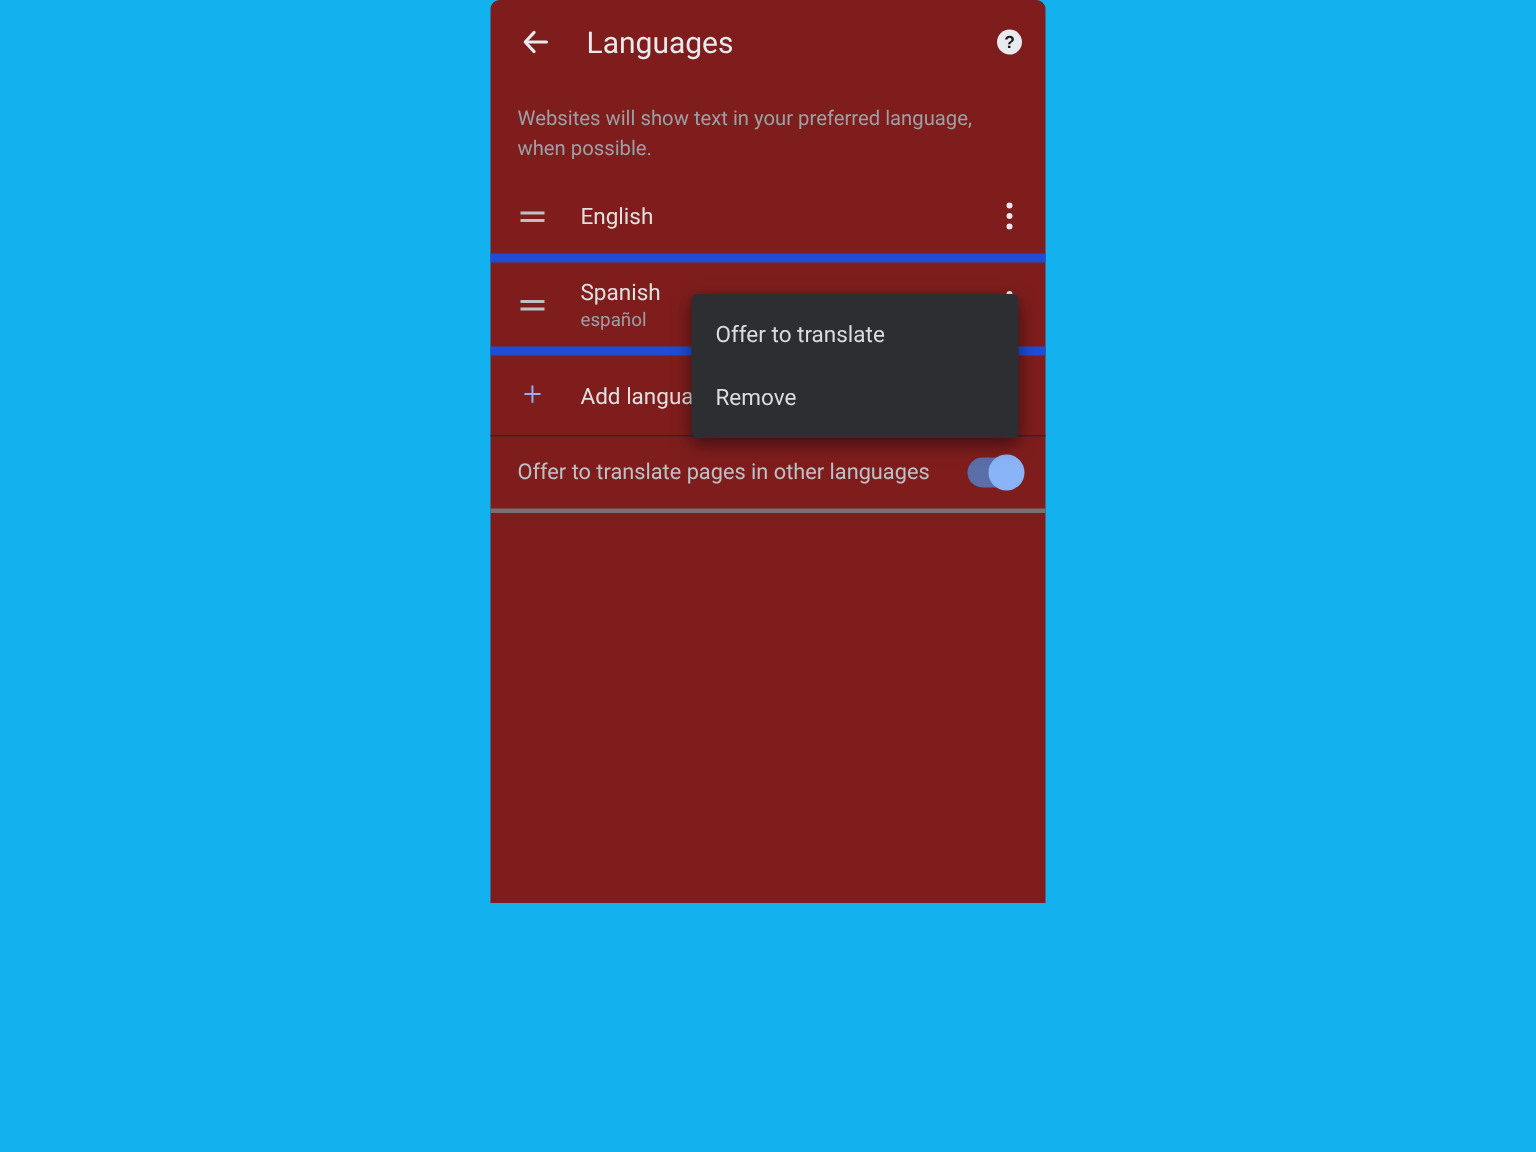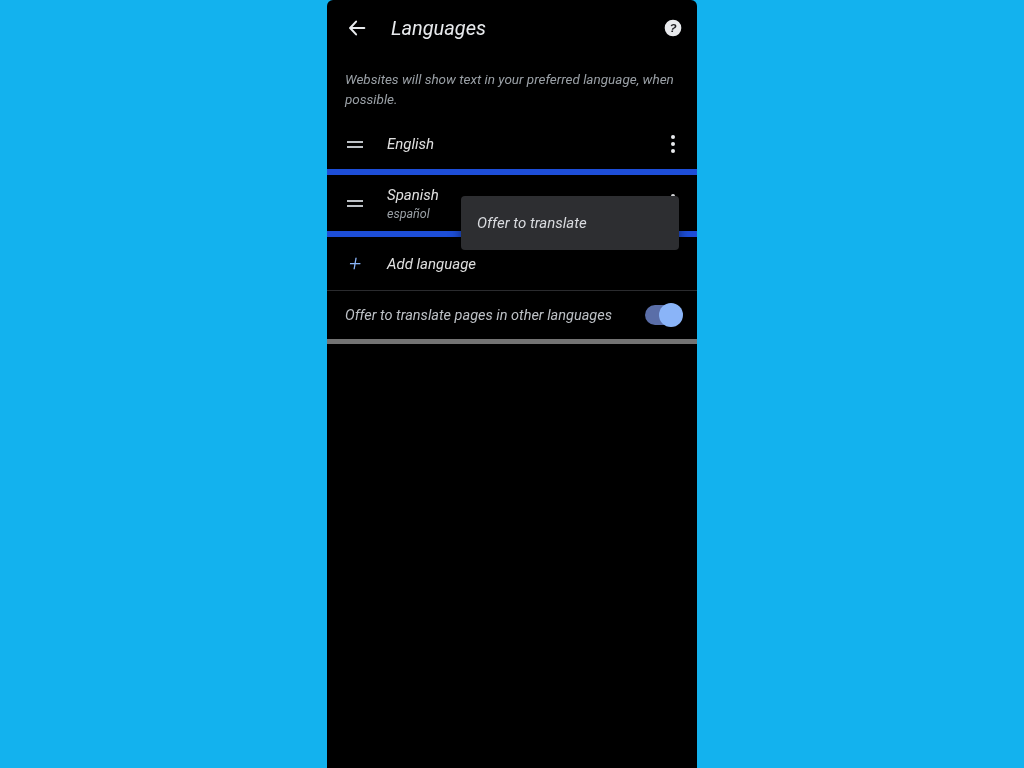--- a/index.html
+++ b/index.html
@@ -8,28 +8,27 @@
     height: 768px;
     background: #13b2ee;
     display: flex;
     justify-content: center;
     align-items: flex-start;
     font-family: Roboto, "Helvetica Neue", Arial, sans-serif;
     overflow: hidden;
   }
   .phone {
     width: 370px;
-    height: 768px;
-    background: #000000;
+    height: 602px;
+    background: #7f1d1d;
     position: relative;
     color: #e0e0e0;
     border-top-left-radius: 6px;
     border-top-right-radius: 6px;
     margin-top: 0;
-    font-style: italic;
   }
   .app-bar {
     display: flex;
     align-items: center;
     height: 56px;
     padding: 0 12px 0 16px;
   }
   .back-btn {
     width: 28px; height: 28px;
     display: flex; align-items: center; justify-content: center;
@@ -83,23 +82,23 @@
     height: 54px;
     padding: 0 10px 0 14px;
     border-bottom: 1px solid #2a2b2e;
   }
   .plus-icon {
     width: 28px; display:flex; justify-content:center; align-items:center;
     color:#8ab4f8; font-size:22px; font-weight:300;
   }
   .add-label { margin-left:18px; font-size:15px; color:#e0e0e0; }
   .setting-row {
-    display:flex; align-items:flex-end;
+    display:flex; align-items:flex-start;
     padding: 14px 16px 14px 18px;
-    border-bottom: 5px solid #737373;
+    border-bottom: 3px solid #737373;
   }
   .setting-label {
     flex:1; font-size:14.5px; color:#bdc1c6; line-height:1.35;
     padding-right: 16px;
   }
   .toggle {
     width: 36px; height:20px;
     background:#5a6ea8;
     border-radius:10px;
     position:relative;
@@ -197,15 +196,16 @@
 
   <div class="setting-row">
     <div class="setting-label">Offer to translate pages in other languages</div>
     <div class="toggle">
       <div class="toggle-thumb"></div>
     </div>
   </div>
 
   <div class="popup">
     <div class="popup-item">Offer to translate</div>
+    <div class="popup-item">Remove</div>
   </div>
 
 </div>
 
 </body></html>

